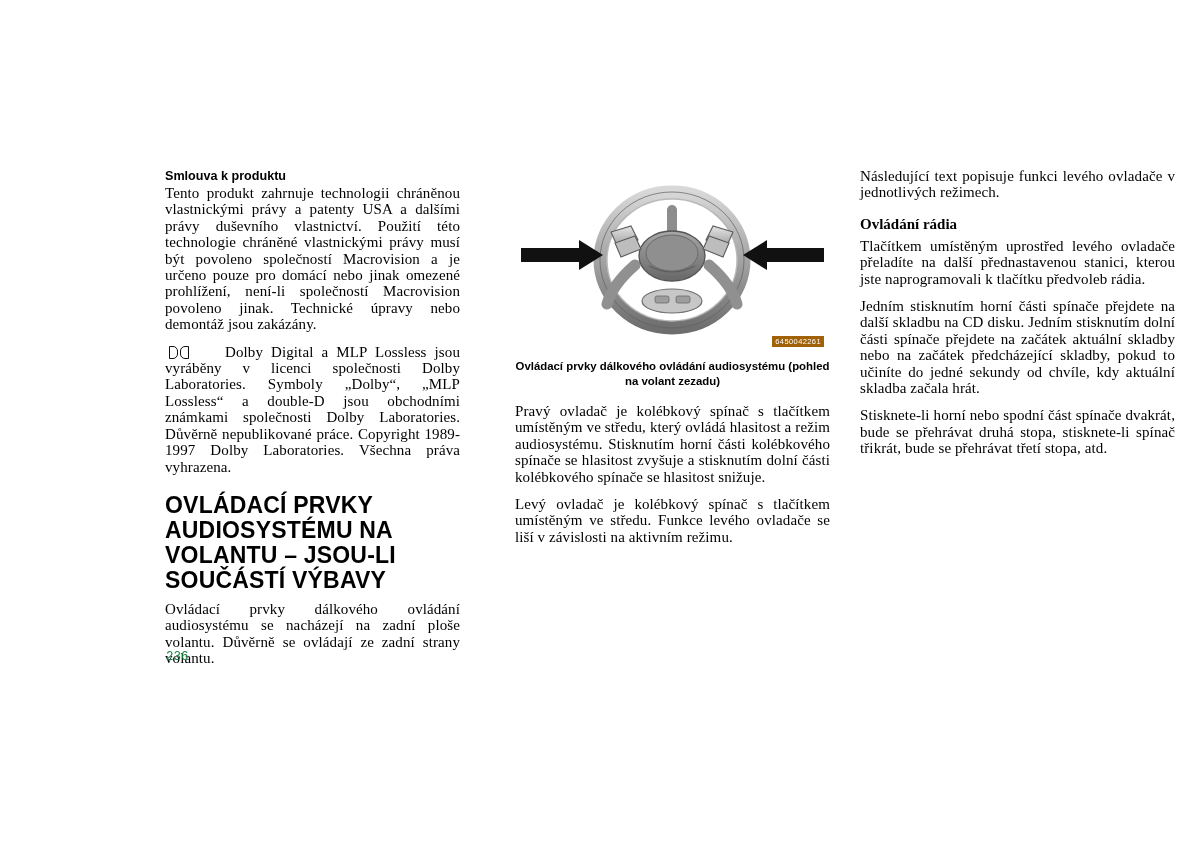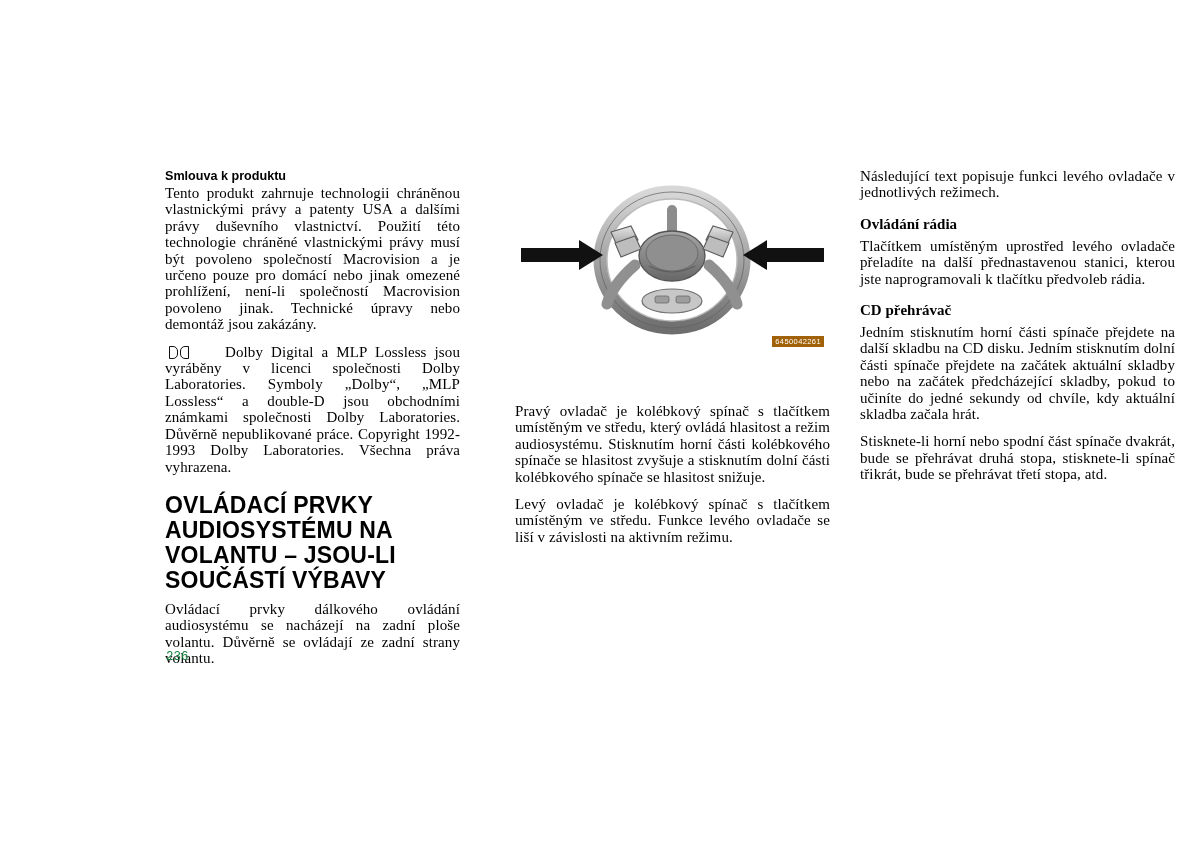--- a/index.html
+++ b/index.html
@@ -139,21 +139,21 @@
 
   <div class="col col-left">
     <h3 class="sub">Smlouva k produktu</h3>
     <p>Tento produkt zahrnuje technologii chráněnou vlastnickými právy a patenty USA a dalšími právy duševního vlastnictví. Použití této technologie chráněné vlastnickými právy musí být povoleno společností Macrovision a je určeno pouze pro domácí nebo jinak omezené prohlížení, není-li společností Macrovision povoleno jinak. Technické úpravy nebo demontáž jsou zakázány.</p>
 
     <div class="dolby-block">
       <span class="dolby-logo">
         <span class="d d1"></span>
           <span class="d d2"></span>
       </span>
-      <p class="dolby-first-line">Dolby Digital a MLP Lossless jsou vyráběny v licenci společnosti Dolby Laboratories. Symboly „Dolby“, „MLP Lossless“ a double-D jsou obchodními známkami společnosti Dolby Laboratories. Důvěrně nepublikované práce. Copyright 1992-1993 Dolby Laboratories. Všechna práva vyhrazena.</p>
+      <p class="dolby-first-line">Dolby Digital a MLP Lossless jsou vyráběny v licenci společnosti Dolby Laboratories. Symboly „Dolby“, „MLP Lossless“ a double-D jsou obchodními známkami společnosti Dolby Laboratories. Důvěrně nepublikované práce. Copyright 1989-1997 Dolby Laboratories. Všechna práva vyhrazena.</p>
     </div>
 
     <h2 class="section">OVLÁDACÍ PRVKY AUDIOSYSTÉMU NA VOLANTU – JSOU-LI SOUČÁSTÍ VÝBAVY</h2>
     <p class="last">Ovládací prvky dálkového ovládání audiosystému se nacházejí na zadní ploše volantu. Důvěrně se ovládají ze zadní strany volantu.</p>
   </div>
 
   <div class="figure">
     <div class="figure-img">
       <svg width="315" height="185" viewBox="0 0 315 185">
         <defs>
@@ -203,30 +203,30 @@
           <path d="M64 70 L88 85 L64 100 Z" fill="#111111"></path>
         </g>
 
         <g>
           <rect x="252" y="78" width="57" height="14" fill="#111111"></rect>
           <path d="M252 70 L228 85 L252 100 Z" fill="#111111"></path>
         </g>
       </svg>
       <span class="fig-code">6450042261</span>
     </div>
+    <div class="caption">Ovládací prvky dálkového ovládání audiosystému (pohled na volant zezadu)</div>
   </div>
 
   <div class="col col-mid" style="top: 403px;">
     <p>Pravý ovladač je kolébkový spínač s tlačítkem umístěným ve středu, který ovládá hlasitost a režim audiosystému. Stisknutím horní části kolébkového spínače se hlasitost zvyšuje a stisknutím dolní části kolébkového spínače se hlasitost snižuje.</p>
     <p class="last">Levý ovladač je kolébkový spínač s tlačítkem umístěným ve středu. Funkce levého ovladače se liší v závislosti na aktivním režimu.</p>
   </div>
 
   <div class="col col-right">
     <p>Následující text popisuje funkci levého ovladače v jednotlivých režimech.</p>
     <h3 class="head">Ovládání rádia</h3>
     <p>Tlačítkem umístěným uprostřed levého ovladače přeladíte na další přednastavenou stanici, kterou jste naprogramovali k tlačítku předvoleb rádia.</p>
-    <h3 class="head">CD přehrávač</h3>
     <p>Jedním stisknutím horní části spínače přejdete na další skladbu na CD disku. Jedním stisknutím dolní části spínače přejdete na začátek aktuální skladby nebo na začátek předcházející skladby, pokud to učiníte do jedné sekundy od chvíle, kdy aktuální skladba začala hrát.</p>
     <p class="last">Stisknete-li horní nebo spodní část spínače dvakrát, bude se přehrávat druhá stopa, stisknete-li spínač třikrát, bude se přehrávat třetí stopa, atd.</p>
   </div>
 
   <div class="page-number">236</div>
 </div>
 
 </body></html>

